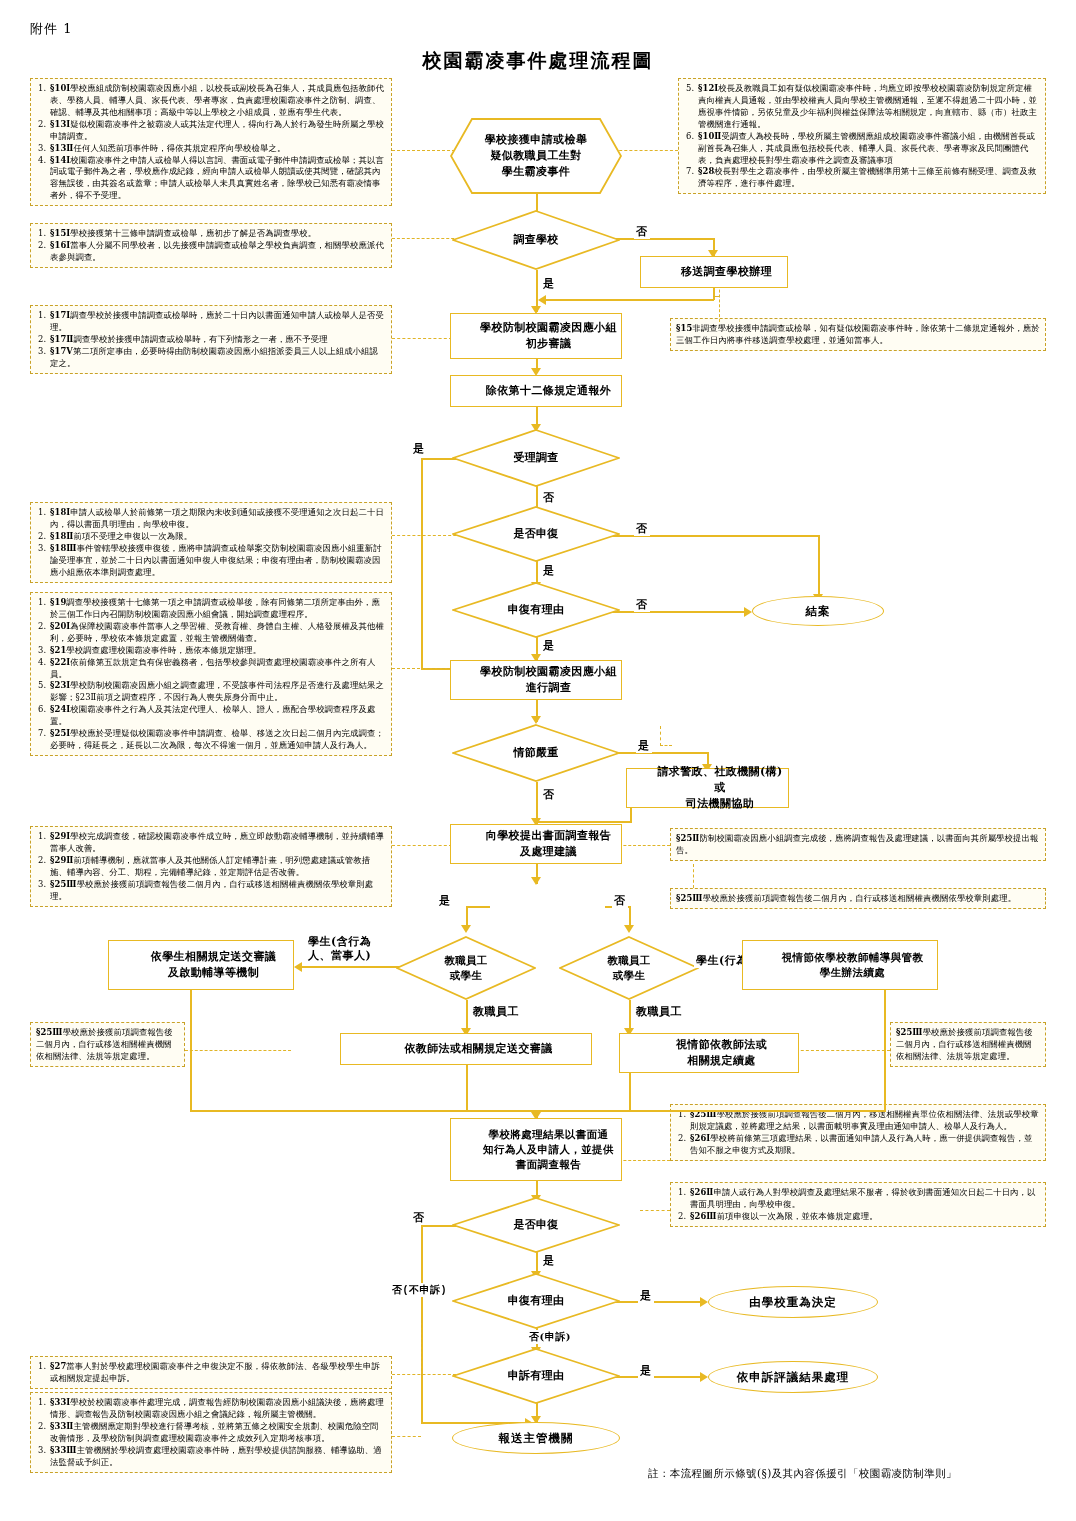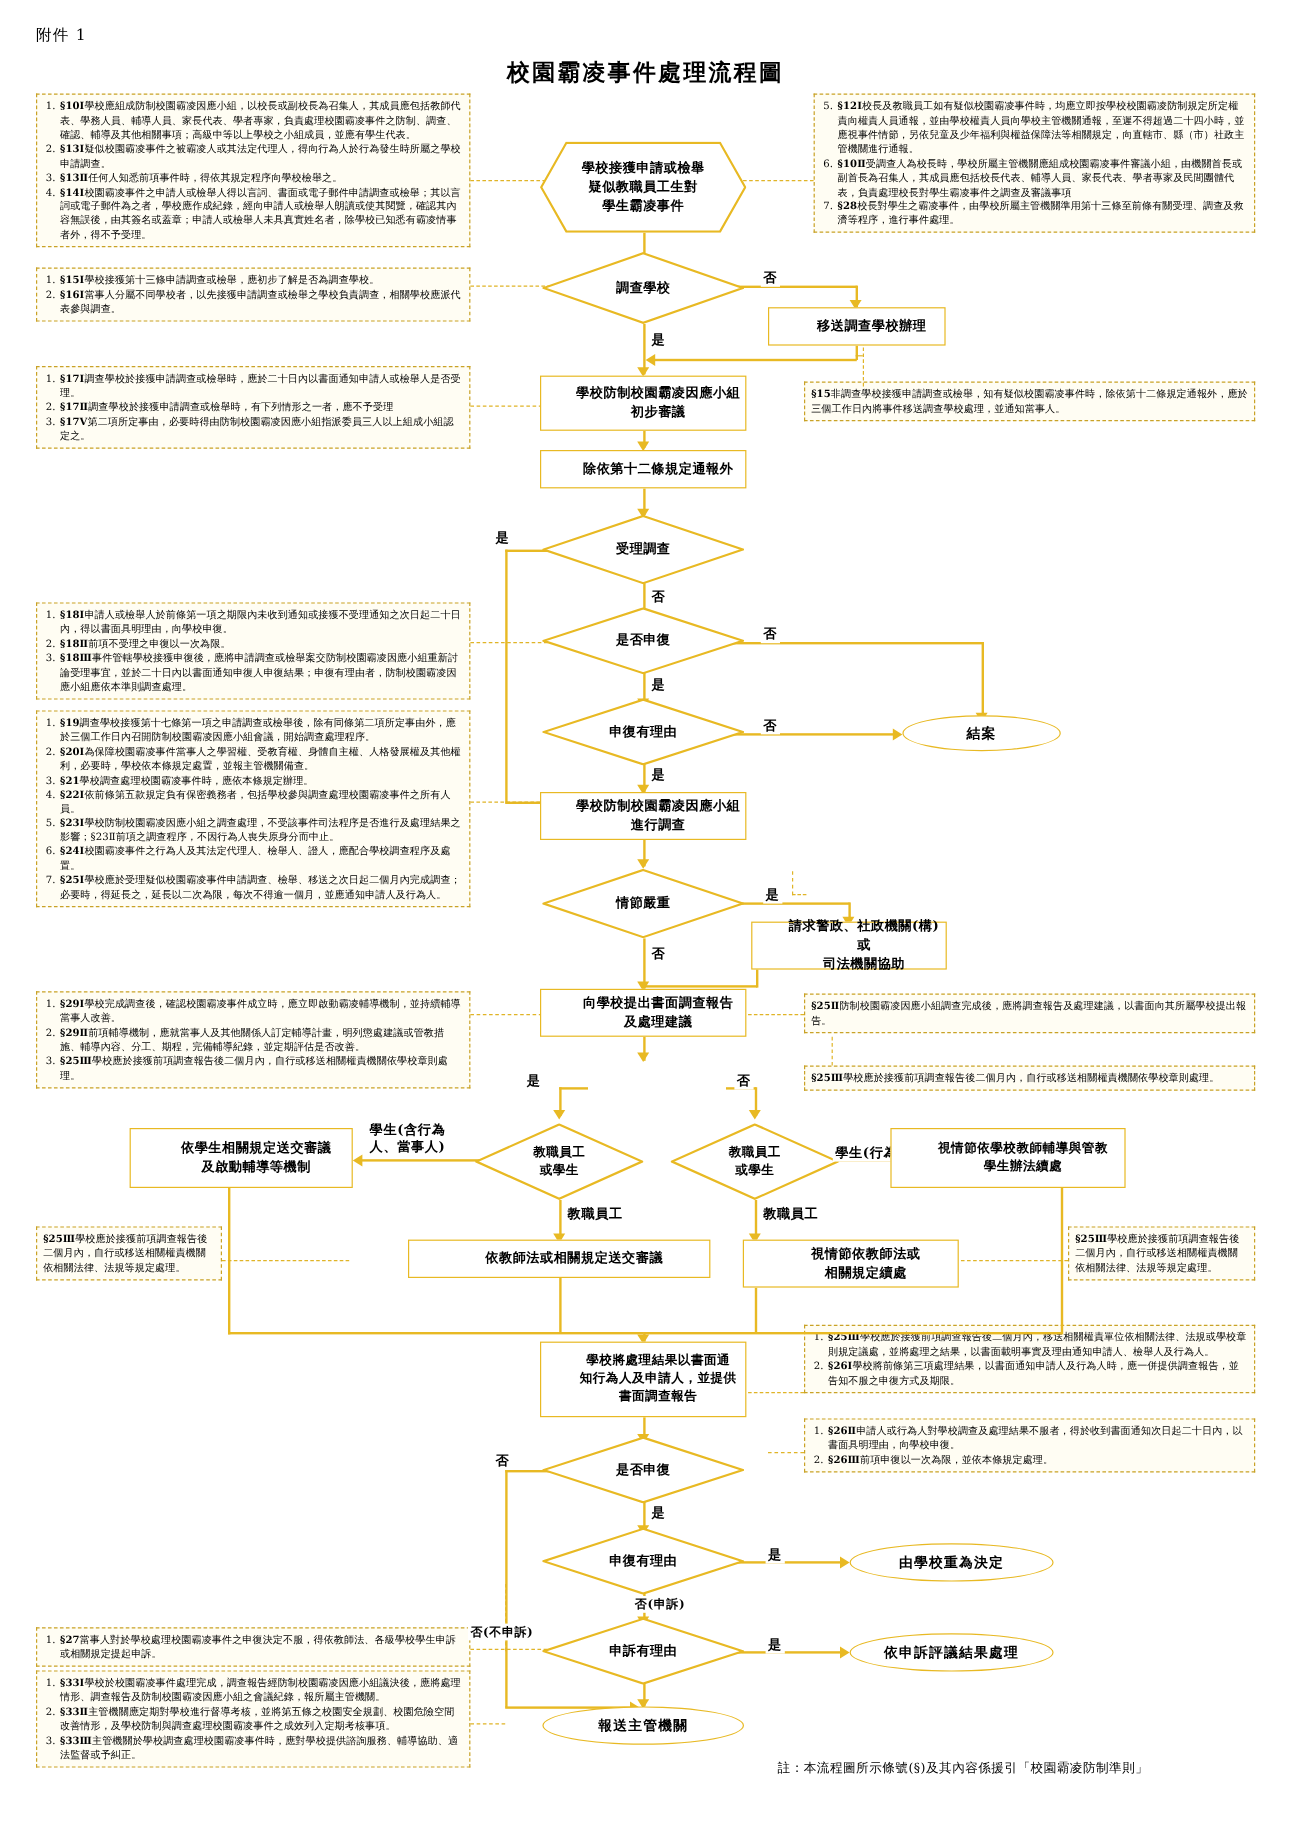--- a/index.html
+++ b/index.html
@@ -529,21 +529,21 @@
   <div class="elabel" style="left:541px; top:1253px;">是</div>
 
   <div class="diamond-wrap" style="left:452px; top:1273px; width:168px; height:56px;">
     <svg width="168" height="56" viewBox="0 0 168 56">
       <polygon points="84,1 167,28 84,55 1,28" fill="#fff" stroke="#e8b923" stroke-width="1.8"></polygon>
     </svg>
     <div class="d-label">
         <span>申復有理由</span>
       </div>
   </div>
-  <div class="elabel" style="left:390px; top:1353px; font-size:10px;">否(不申訴)</div>
+  <div class="elabel" style="left:390px; top:1283px; font-size:10px;font-family:Liberation Mono, monospace;">否(不申訴)</div>
   <div class="elabel" style="left:638px; top:1288px;">是</div>
   <div class="elabel" style="left:527px; top:1330px; font-size:10px;">否(申訴)</div>
 
   <div class="oval" style="left:708px; top:1286px; width:170px; height:32px;">
     <span>由學校重為決定</span>
   </div>
 
   <div class="diamond-wrap" style="left:452px; top:1348px; width:168px; height:56px;">
     <svg width="168" height="56" viewBox="0 0 168 56">
       <polygon points="84,1 167,28 84,55 1,28" fill="#fff" stroke="#e8b923" stroke-width="1.8"></polygon>

